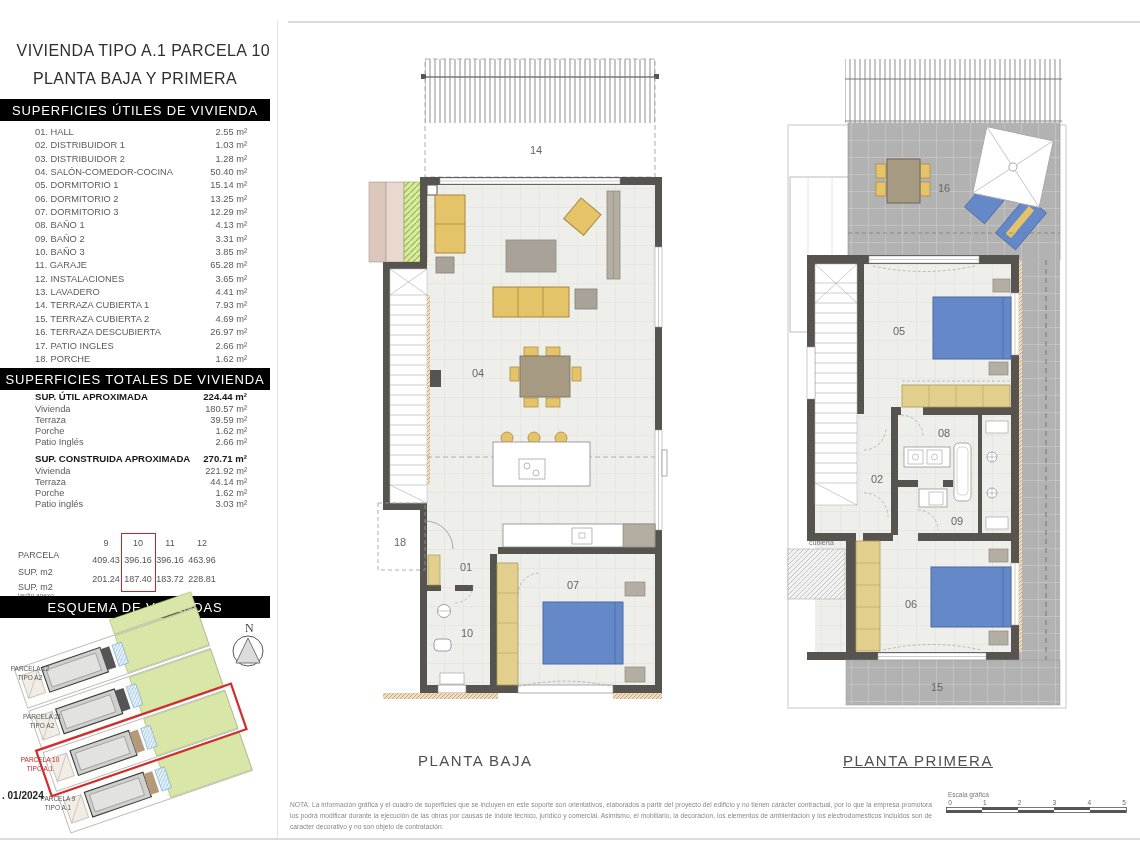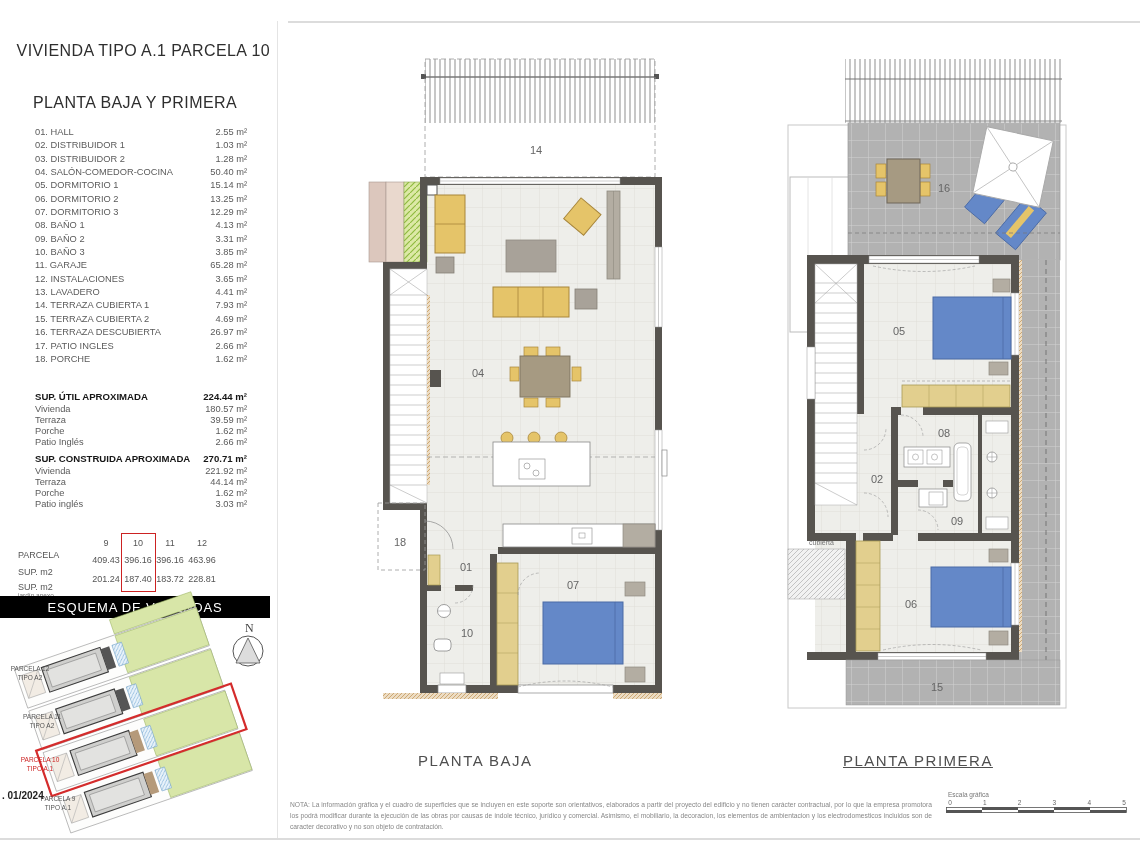--- a/index.html
+++ b/index.html
@@ -73,22 +73,23 @@
           <path d="M0 4 L4 0" stroke="#7fb0d8" stroke-width="0.8"></path>
       </pattern>
     </defs>
   </svg>
 
   <div class="rule" style="left:288px;top:21px;width:852px;height:1.5px;"></div>
   <div class="rule" style="left:0;top:838px;width:1140px;height:1.5px;"></div>
   <div class="rule" style="left:277px;top:21px;width:1px;height:817px;background:#e4e4e4;"></div>
 
   <div class="title-line" style="top:42px;text-align:right;">VIVIENDA TIPO A.1 PARCELA 10</div>
-  <div class="title-line" style="top:70px;margin-top:24px;">PLANTA BAJA Y PRIMERA</div>
-
+  <div class="title-line" style="top:70px;">PLANTA BAJA Y PRIMERA</div>
+
+  <div class="bar" style="top:99px;">SUPERFICIES ÚTILES DE VIVIENDA</div>
   <div class="rows" style="top:127px;">
 
       <div class="rowline">
         <span>01. HALL</span>
         <span>2.55 m²</span>
       </div>
 
       <div class="rowline">
         <span>02. DISTRIBUIDOR 1</span>
         <span>1.03 m²</span>
@@ -168,20 +169,21 @@
         <span>17. PATIO INGLES</span>
         <span>2.66 m²</span>
       </div>
 
       <div class="rowline">
         <span>18. PORCHE</span>
         <span>1.62 m²</span>
       </div>
     </div>
 
+  <div class="bar" style="top:368px;">SUPERFICIES TOTALES DE VIVIENDA</div>
   <div class="rows" style="top:390px;">
     <div class="trow bold">
       <span>SUP. ÚTIL APROXIMADA</span>
       <span>224.44 m²</span>
     </div>
     <div>
 
         <div class="trow">
           <span>Vivienda</span>
           <span>180.57 m²</span>

